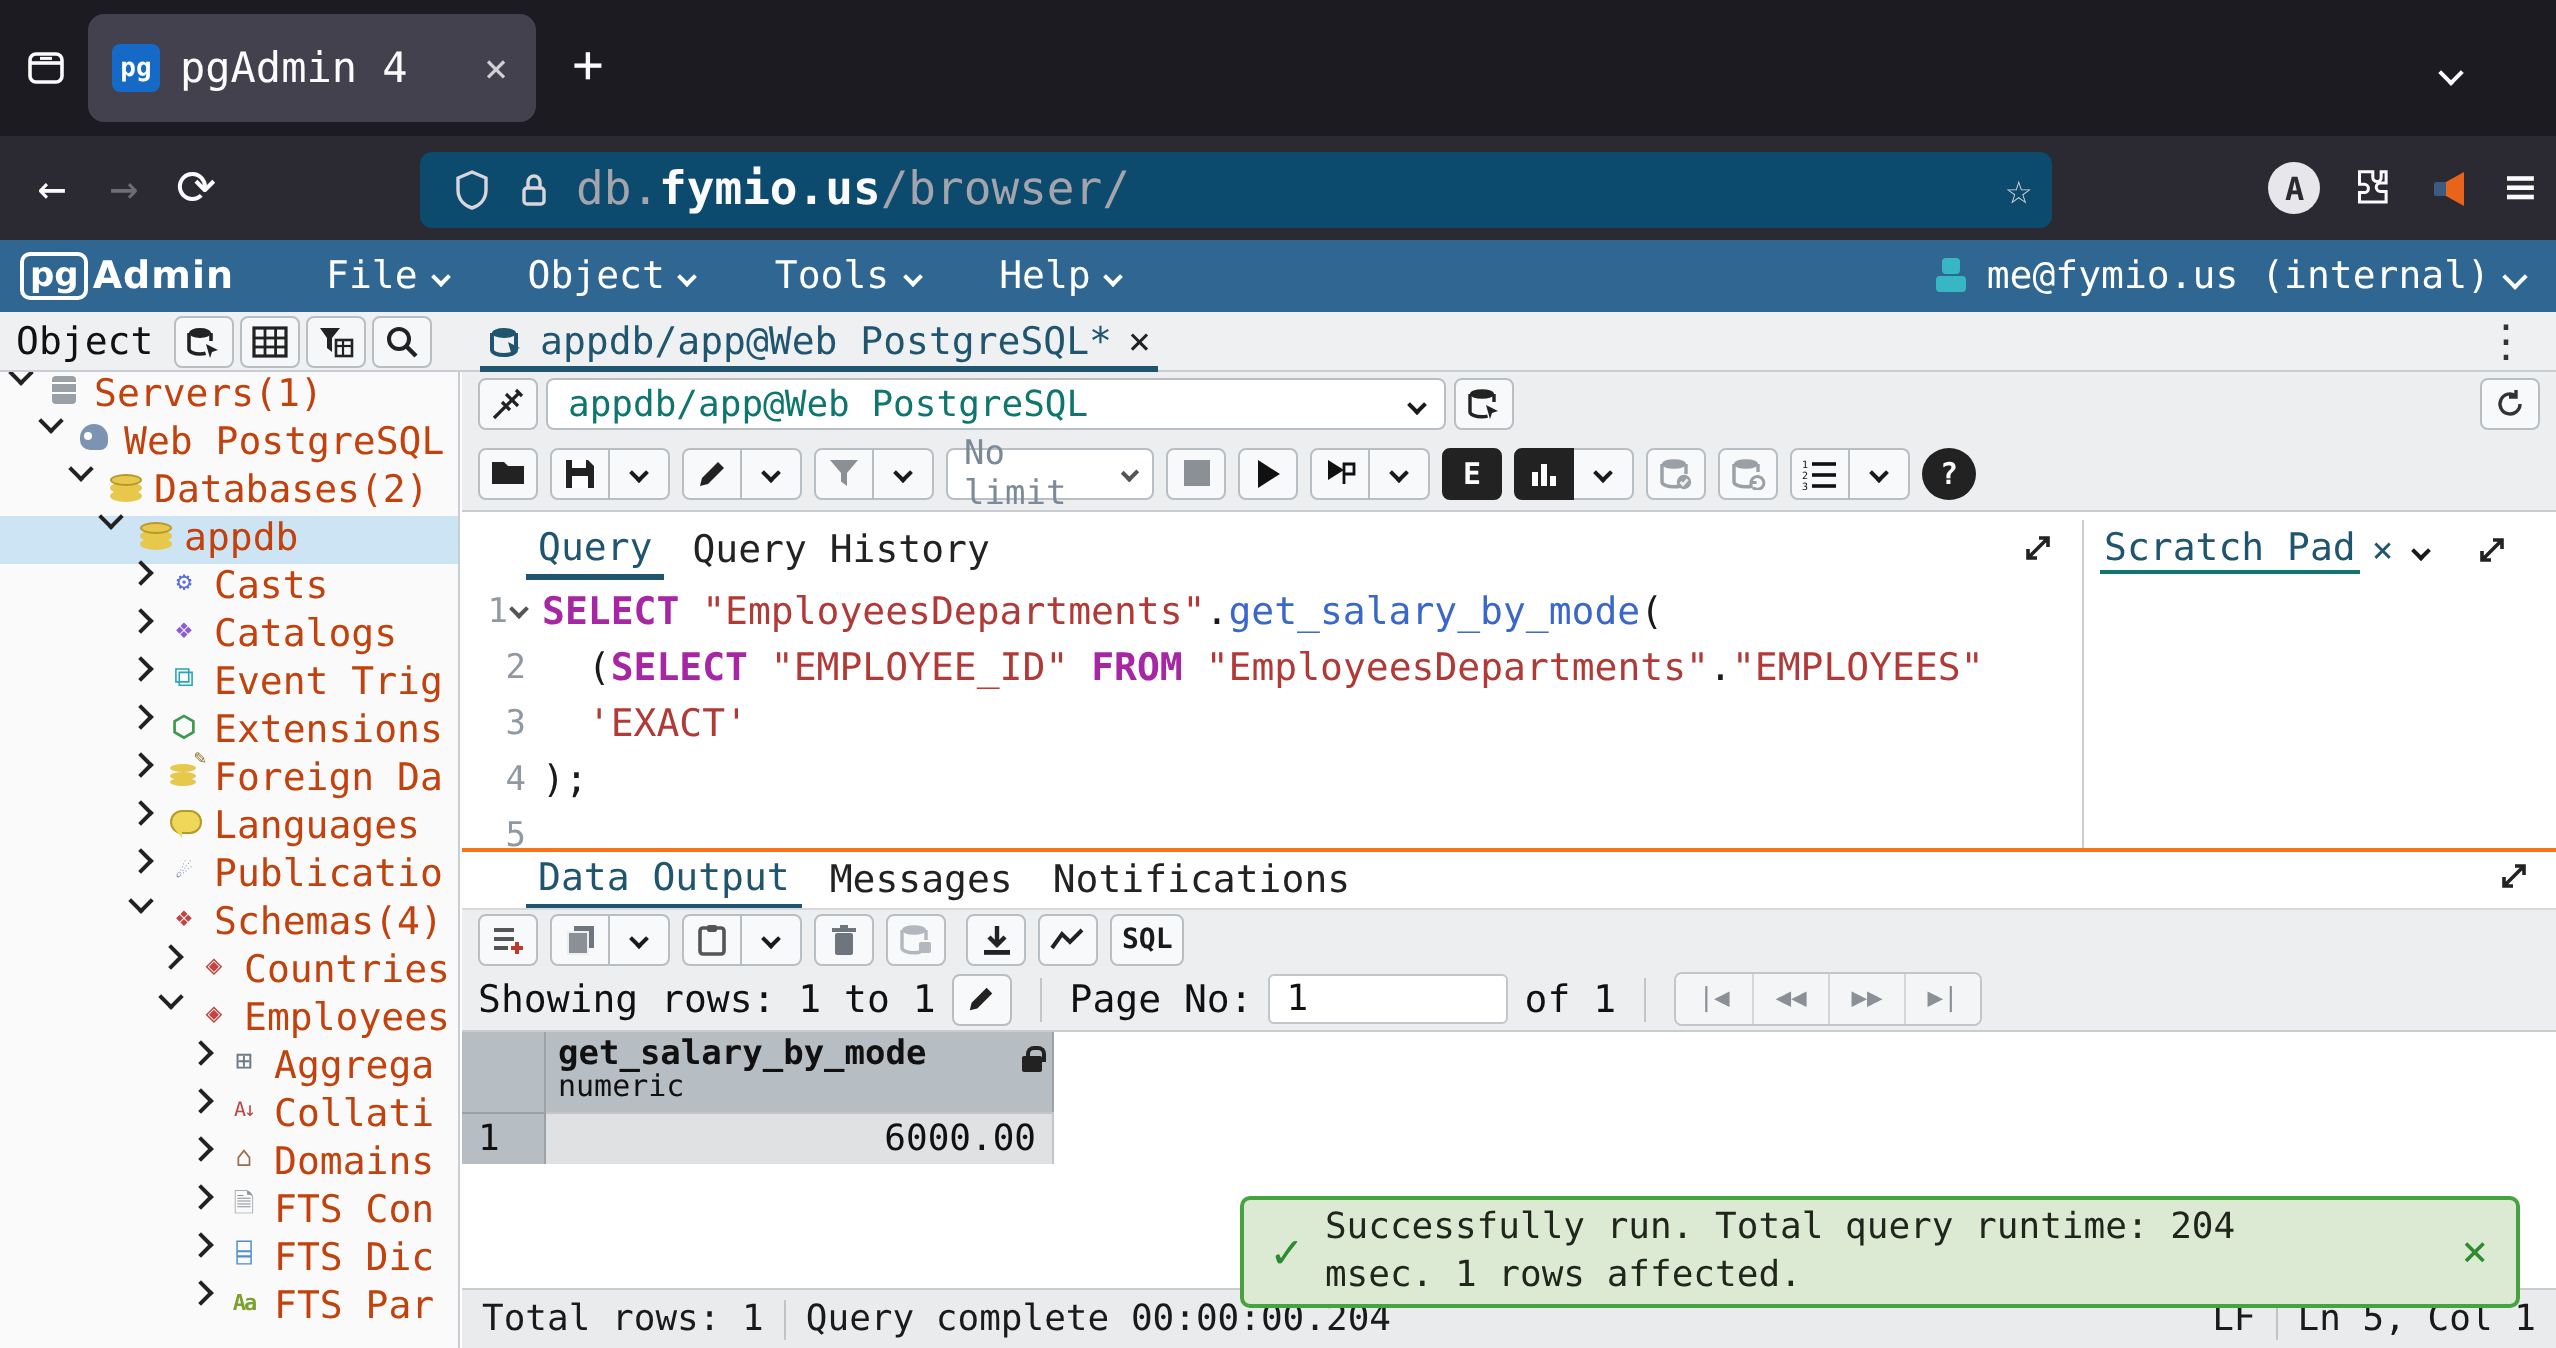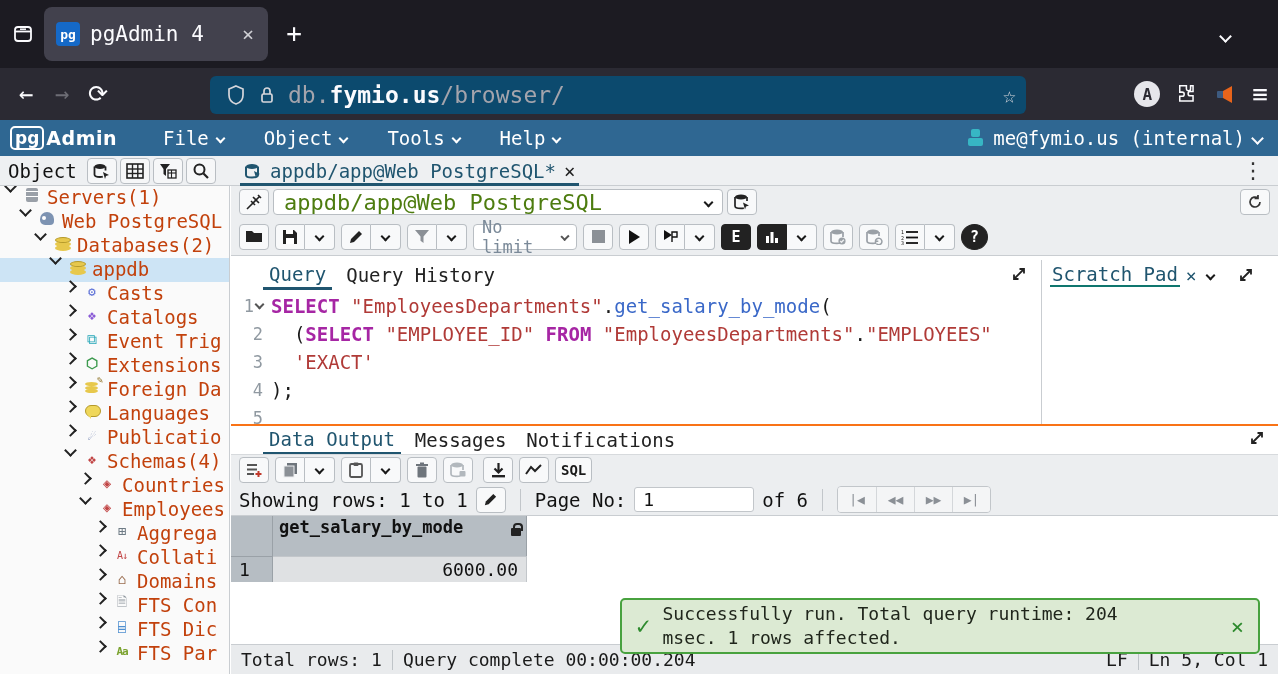--- a/index.html
+++ b/index.html
@@ -83,21 +83,21 @@
   .i-doc::before { content:"🗎"; color:#8d959c; font-size:13px; }
   .i-books::before { content:"⌸"; color:#4f8fd0; font-size:13px; }
   .i-aa::before { content:"Aa"; color:#7aa javase; color:#7aa22d; font-size:11px; font-weight:bold; letter-spacing:-1px; }
 
   
   .qt { position:absolute; left:231px; top:186px; width:1047px; height:488px; background:#fff; }
   .connrow { position:absolute; left:0; top:0; width:1047px; height:32px; background:#eceef0; display:flex; align-items:center; gap:4px; padding:0 8px; }
   .qbtn { height:26px; min-width:30px; border:1px solid #b9bec3; background:#f8f9fa; border-radius:4px; display:flex; align-items:center; justify-content:center; gap:5px; color:#1a1a1a; padding:0 5px; font-size:15px; }
   .qbtn.dark { background:#222; color:#fff; border-color:#222; font-weight:bold; }
   .qbtn.dis { color:#9aa0a6; }
-  .conn-select { width:450px; height:26px; background:#fff; border:1px solid #b9bec3; border-radius:4px; display:flex; align-items:center; font-size:22px; padding:0 10px; color:#4d7c0f; }
+  .conn-select { width:450px; height:26px; background:#fff; border:1px solid #b9bec3; border-radius:4px; display:flex; align-items:center; font-size:18px; padding:0 10px; color:#0f766e; }
   .conn-select .chev { margin-left:auto; }
   .connrow .reset { margin-left:auto; }
   .toolrow { position:absolute; left:0; top:32px; width:1047px; height:38px; background:#eceef0; border-bottom:1px solid #c9cdd1; display:flex; align-items:center; gap:6px; padding:0 8px; }
   .grp { display:flex; }
   .grp .qbtn { border-radius:0; border-left-width:0; }
   .grp .qbtn:first-child { border-radius:4px 0 0 4px; border-left-width:1px; }
   .grp .qbtn:last-child { border-radius:0 4px 4px 0; }
   .grp .qbtn:only-child { border-radius:4px; }
   .limit-box { width:104px; height:26px; border:1px solid #b9bec3; background:#fff; border-radius:4px; display:flex; align-items:center; font-size:17px; color:#7b8a99; padding:0 8px; gap:14px; }
 
@@ -632,35 +632,36 @@
     <div class="pagerow">
       <span>Showing rows: 1 to 1</span>
       <span class="qbtn">
         <svg width="15" height="15" viewBox="0 0 16 16">
             <path d="M2 14 l1-4 8-8 3 3 -8 8 Z" fill="#222"></path>
           </svg>
       </span>
       <span class="vsep"></span>
       <span>Page No:</span>
       <span class="page-input">1</span>
-      <span>of 6</span>
+      <span>of 1</span>
       <span class="vsep"></span>
       <span class="navgrp">
         <span class="pbtn">|◀</span>
         <span class="pbtn">◀◀</span>
         <span class="pbtn">▶▶</span>
         <span class="pbtn">▶|</span>
       </span>
     </div>
 
     <div class="grid">
       <div class="ghead">
         <div class="gh-num"></div>
         <div class="gh-col">
           <div class="cname">get_salary_by_mode</div>
+          <div class="ctype">numeric</div>
           <span class="lock"></span>
         </div>
       </div>
       <div id="gridRows">
           <div class="grow">
             <div class="g-num">1</div>
             <div class="g-val">6000.00</div>
           </div>
         </div>
     </div>

